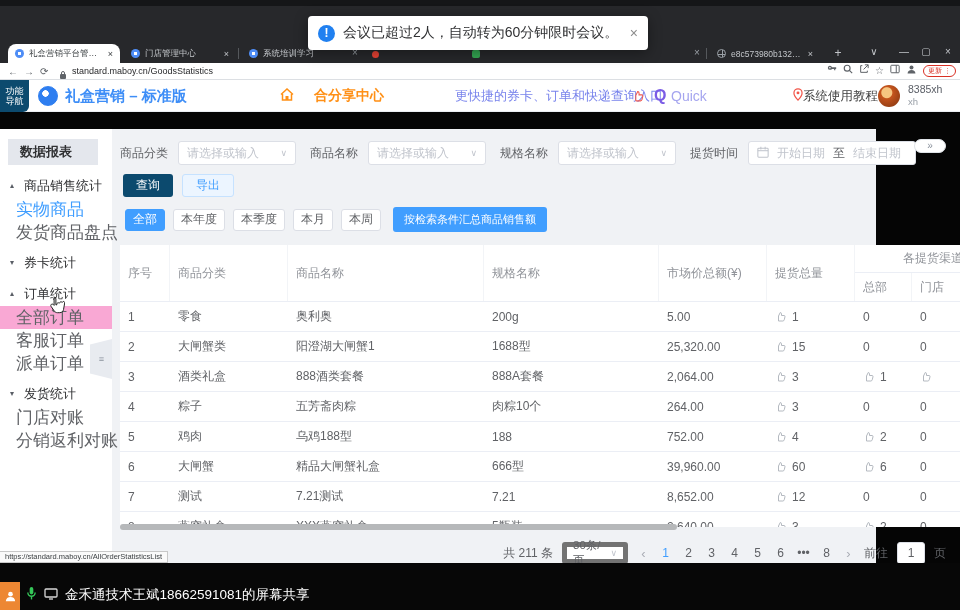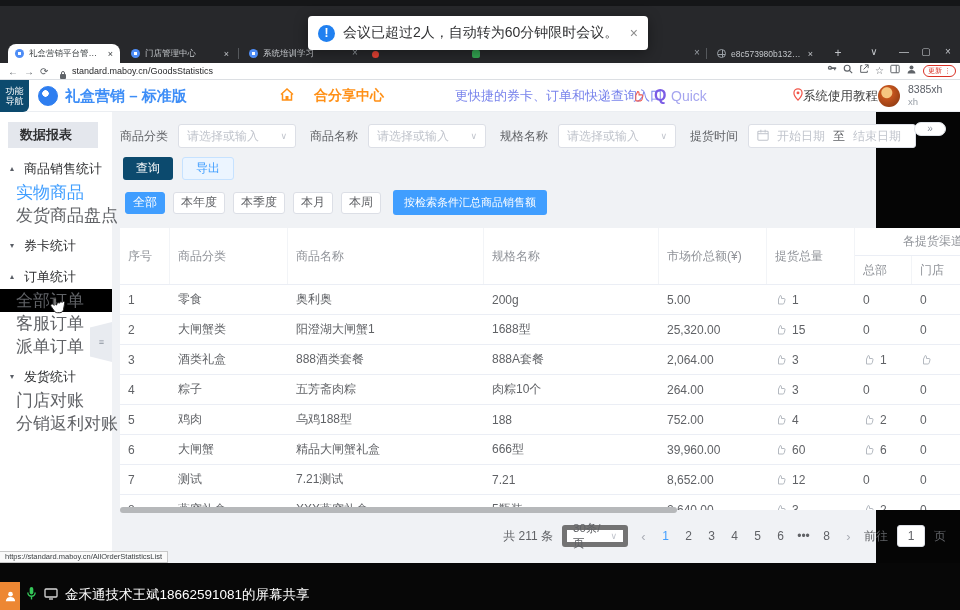--- a/index.html
+++ b/index.html
@@ -50,29 +50,29 @@
   .quick-q { position:absolute; left:654px; top:0; line-height:32px; font-size:16px; font-weight:bold; color:#7b5ce5; }
   .quick { position:absolute; left:671px; top:0; line-height:32px; font-size:14px; color:#a5a5ef; }
   .tutorial { position:absolute; left:793px; top:0; height:32px; display:flex; align-items:center; 
               font-size:12.5px; color:#404040; }
   .avatar { position:absolute; left:878px; top:5px; width:22px; height:22px; border-radius:50%;
             background:radial-gradient(circle at 40% 35%, #f6c681 0 5px, #c4541d 6px, #7e3410 100%); }
   .uname { position:absolute; left:908px; top:3px; font-size:10.5px; color:#5a5e66; line-height:13px; }
   .usub { position:absolute; left:908px; top:16px; font-size:9.5px; color:#9aa0a8; }
 
   
-  .workspace { position:absolute; left:0; top:112px; width:876px; height:451px; background:#f0f2f5; }
+  .workspace { position:absolute; left:0; top:129px; width:876px; height:451px; background:#f0f2f5; }
   .sidebar { position:absolute; left:0; top:0; width:112px; height:451px; background:#fff; }
   .sb-title { margin:10px 14px 8px 8px; height:26px; line-height:26px; background:#e4e7ed;
               font-size:13px; font-weight:bold; color:#303133; padding-left:12px; }
   .sb-item { position:relative; display:flex; align-items:center; white-space:nowrap; }
   .sb-group { height:25px; padding-left:10px; font-size:13px; color:#303133; margin-top:6px; gap:4px; }
   .sb-sub { height:23px; padding-left:16px; font-size:17px; color:#606266; }
   .sb-sub.active { color:#409eff; }
-  .sb-sub.hover { background:#000000; }
+  .sb-sub.hover { background:#f9a8d4; }
   .caret { font-size:8px; color:#5a5e66; width:10px; }
   .sb-handle { position:absolute; left:90px; top:210px; width:22px; height:40px; background:#e8ebf0;
                clip-path:polygon(100% 0,100% 100%,0 86%,0 14%); display:flex; align-items:center; justify-content:center;
                color:#8a919c; font-size:9px; letter-spacing:-1px; }
 
   .content { position:absolute; left:112px; top:0; width:848px; height:451px; overflow:hidden; }
 
   
   .filter-row { position:absolute; left:8px; top:12px; display:flex; align-items:center; }
   .f-label { font-size:12px; color:#606266; margin-right:10px; }

